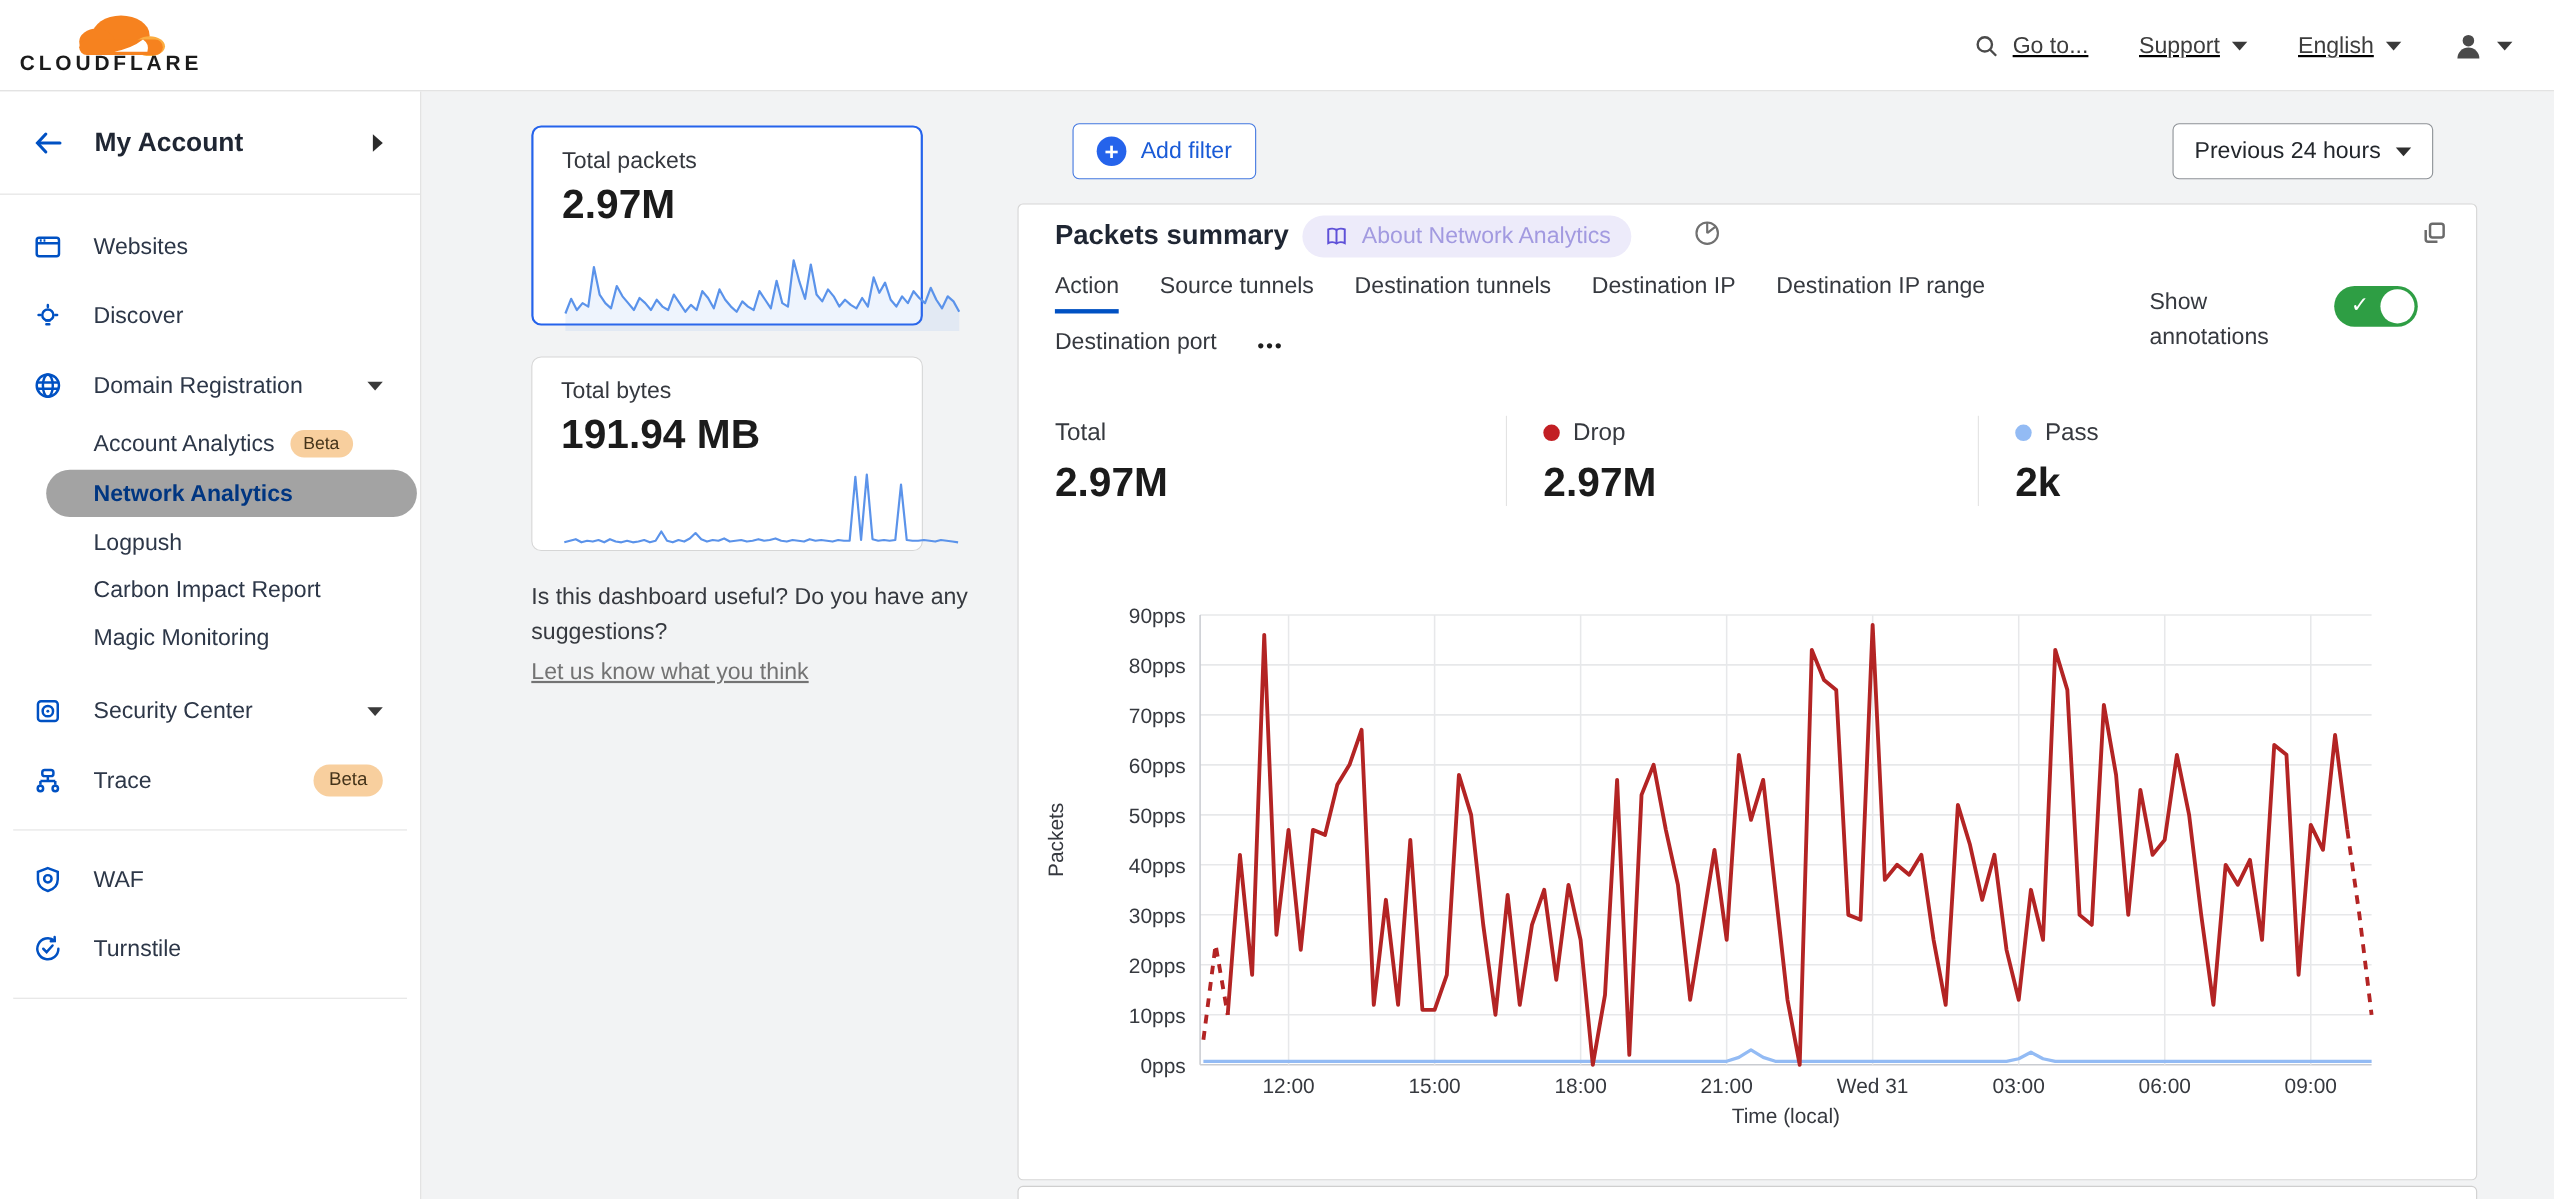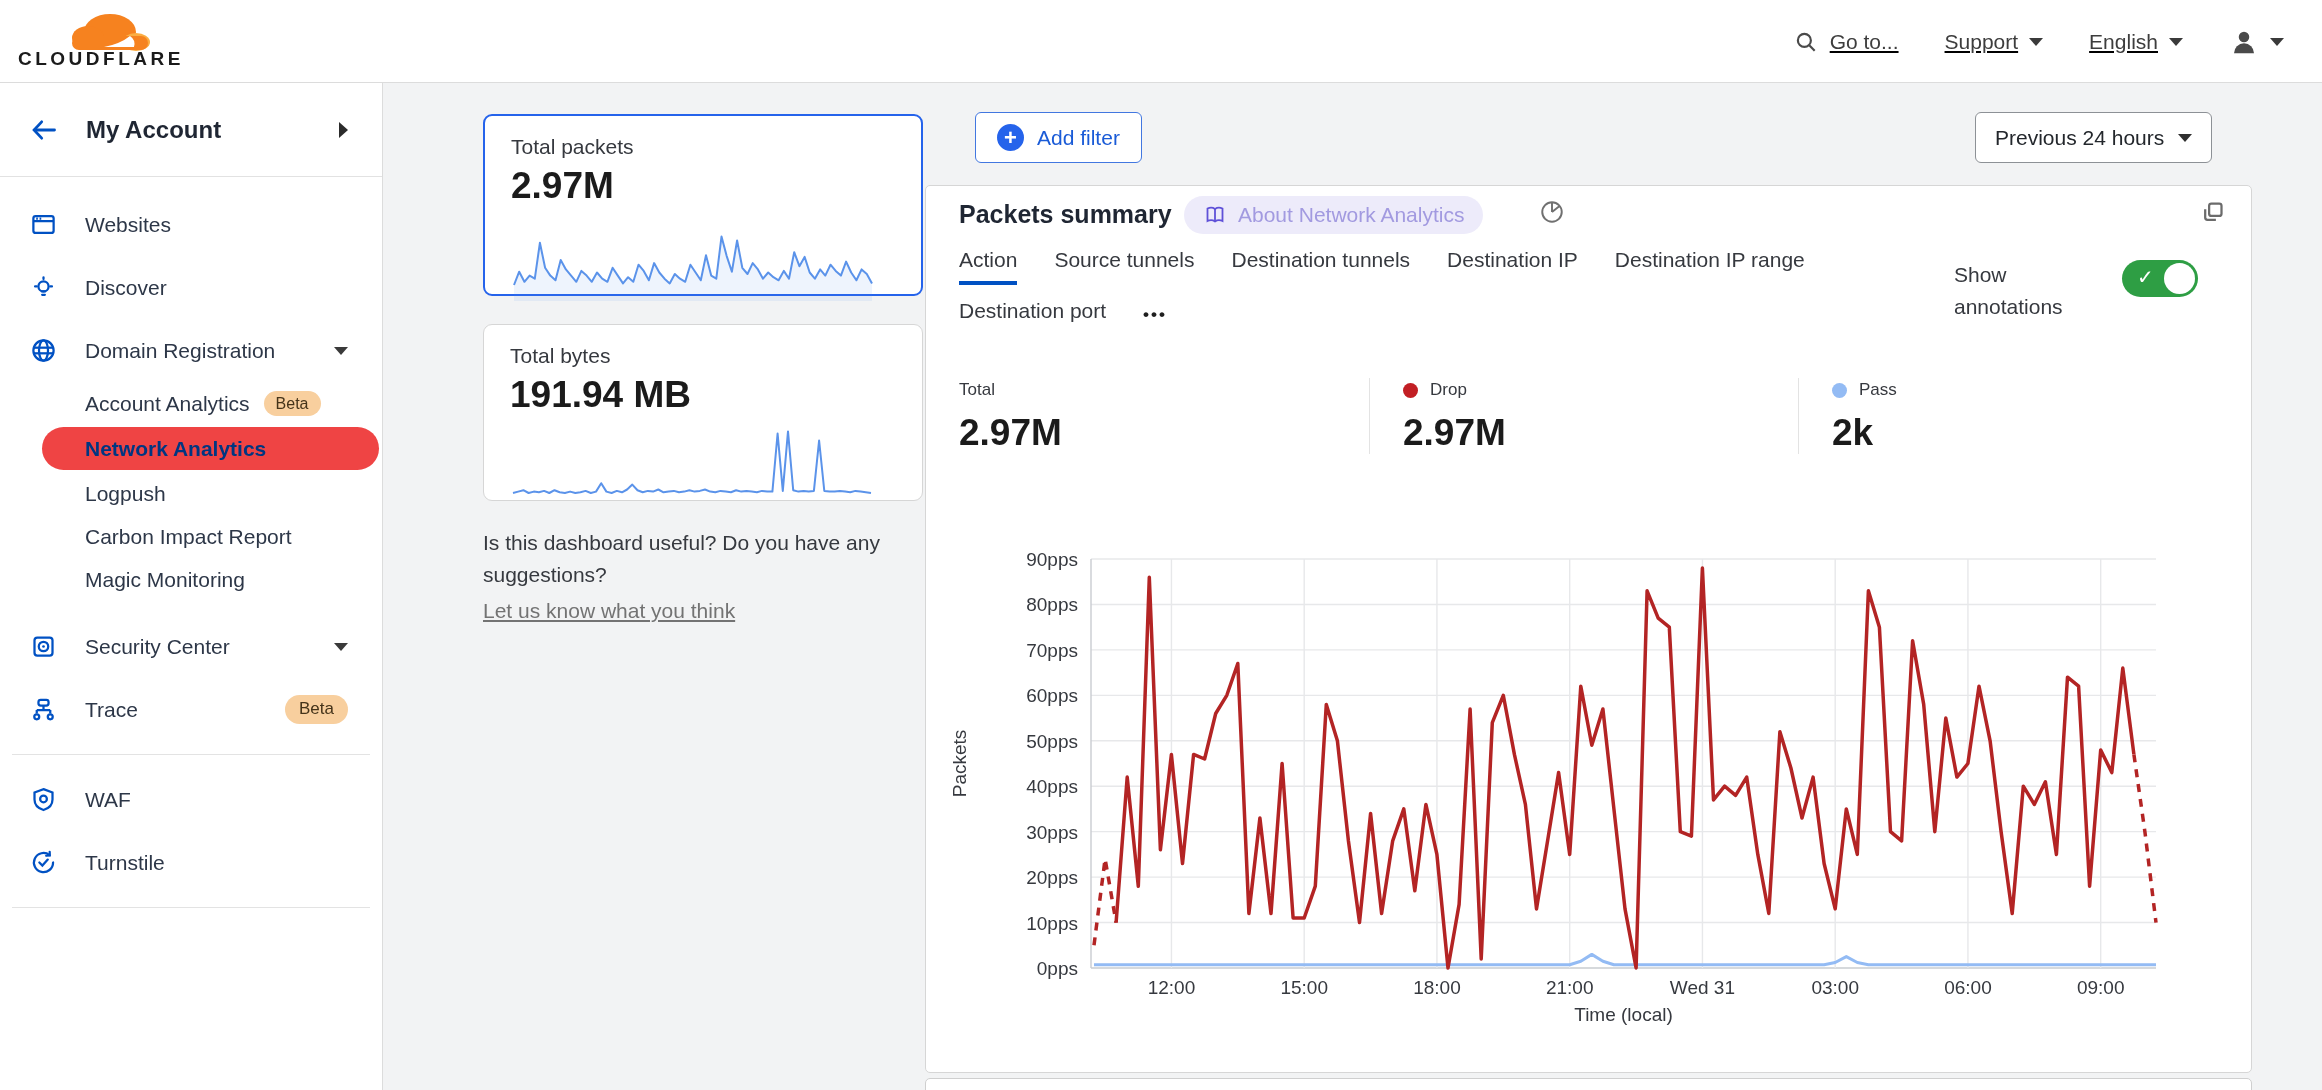--- a/index.html
+++ b/index.html
@@ -28,30 +28,30 @@
   .account-header .title { flex:1; margin-left:26px; font-size:24px; font-weight:bold; color:#1f2633; }
   .caret-right { width:0; height:0; border-top:8px solid transparent;
     border-bottom:8px solid transparent; border-left:9px solid #2b2b2b; }
   .side-nav { padding-top:16px; }
   .nav-item { height:63px; display:flex; align-items:center; padding:0 34px 0 30px;
     color:#2d3748; font-size:21px; cursor:pointer; }
   .nav-item .icon { width:27px; height:27px; color:#0051c3; flex:none; }
   .nav-item .lbl { margin-left:28px; flex:1; }
   .sub-item { height:43px; display:flex; align-items:center; padding-left:85px;
     font-size:21px; color:#2d3748; cursor:pointer; }
-  .sub-item.selected { background:#ef4444; border-radius:9999px; margin:2px 3px 2px 42px;
+  .sub-item.selected { background:#a3a3a3; border-radius:9999px; margin:2px 3px 2px 42px;
     padding-left:43px; font-weight:bold; color:#003681; }
   .beta { background:#f8cf9e; color:#45341a; font-size:17px; border-radius:9999px;
     padding:4px 14px; margin-left:14px; line-height:1.2; }
   .side-divider { border-top:1px solid #e3e3e3; margin:13px 12px; }
   .caret-down-grey { width:0; height:0; border-left:7px solid transparent;
     border-right:7px solid transparent; border-top:8px solid #b9bdc4; }
 
   
-  .sum-card { position:absolute; left:483px; width:440px; background:#fff;
+  .sum-card { position:absolute; left:483px; width:356px; background:#fff;
     border:1px solid #d6d6d6; border-radius:9px; padding:19px 26px; cursor:pointer; }
   .sum-card.selected { border:2px solid #2563eb; }
   .sum-label { font-size:21px; color:#36393f; }
   .sum-value { font-size:37px; font-weight:bold; color:#1b1b1b; margin-top:6px; }
   .spark { display:block; margin-top:8px; }
   .feedback { position:absolute; left:483px; top:527px; width:430px; font-size:21px;
     color:#36393f; line-height:1.5; }
   .feedback a { color:#737373; text-decoration:underline; cursor:pointer; display:inline-block; margin-top:5px; }
 
   
@@ -85,21 +85,21 @@
   .toggle { position:absolute; left:1196px; top:74px; width:76px; height:37px;
     border-radius:9999px; background:#2e9e44; cursor:pointer; }
   .toggle .check { position:absolute; left:15px; top:5px; color:#fff; font-size:20px; font-weight:bold; }
   .toggle .knob { position:absolute; right:3px; top:3px; width:31px; height:31px;
     border-radius:50%; background:#fff; }
 
   .stats-row { position:absolute; left:33px; top:192px; right:20px; display:flex; }
   .stat-col { padding-top:2px; }
   .stat-col.b { border-left:1px solid #e3e3e3; padding-left:33px; }
   .stat-col:nth-child(1){ width:410px; } .stat-col:nth-child(2){ width:429px; } .stat-col:nth-child(3){ flex:1; }
-  .stat-label { display:flex; align-items:center; gap:12px; font-size:17px; color:#36393f; }
+  .stat-label { display:flex; align-items:center; gap:12px; font-size:22px; color:#36393f; }
   .dot { width:15px; height:15px; border-radius:50%; display:inline-block; }
   .stat-value { font-size:37px; font-weight:bold; color:#1b1b1b; margin-top:12px; }
 
   #main-chart { position:absolute; left:0; top:345px; }
 
   .next-card { position:absolute; left:925px; top:1078px; width:1327px; height:20px;
     background:#fff; border:1px solid #cfcfcf; border-radius:5px 5px 0 0; }
 
   svg text { font-family:"Liberation Sans","DejaVu Sans",sans-serif; }
 </style>

